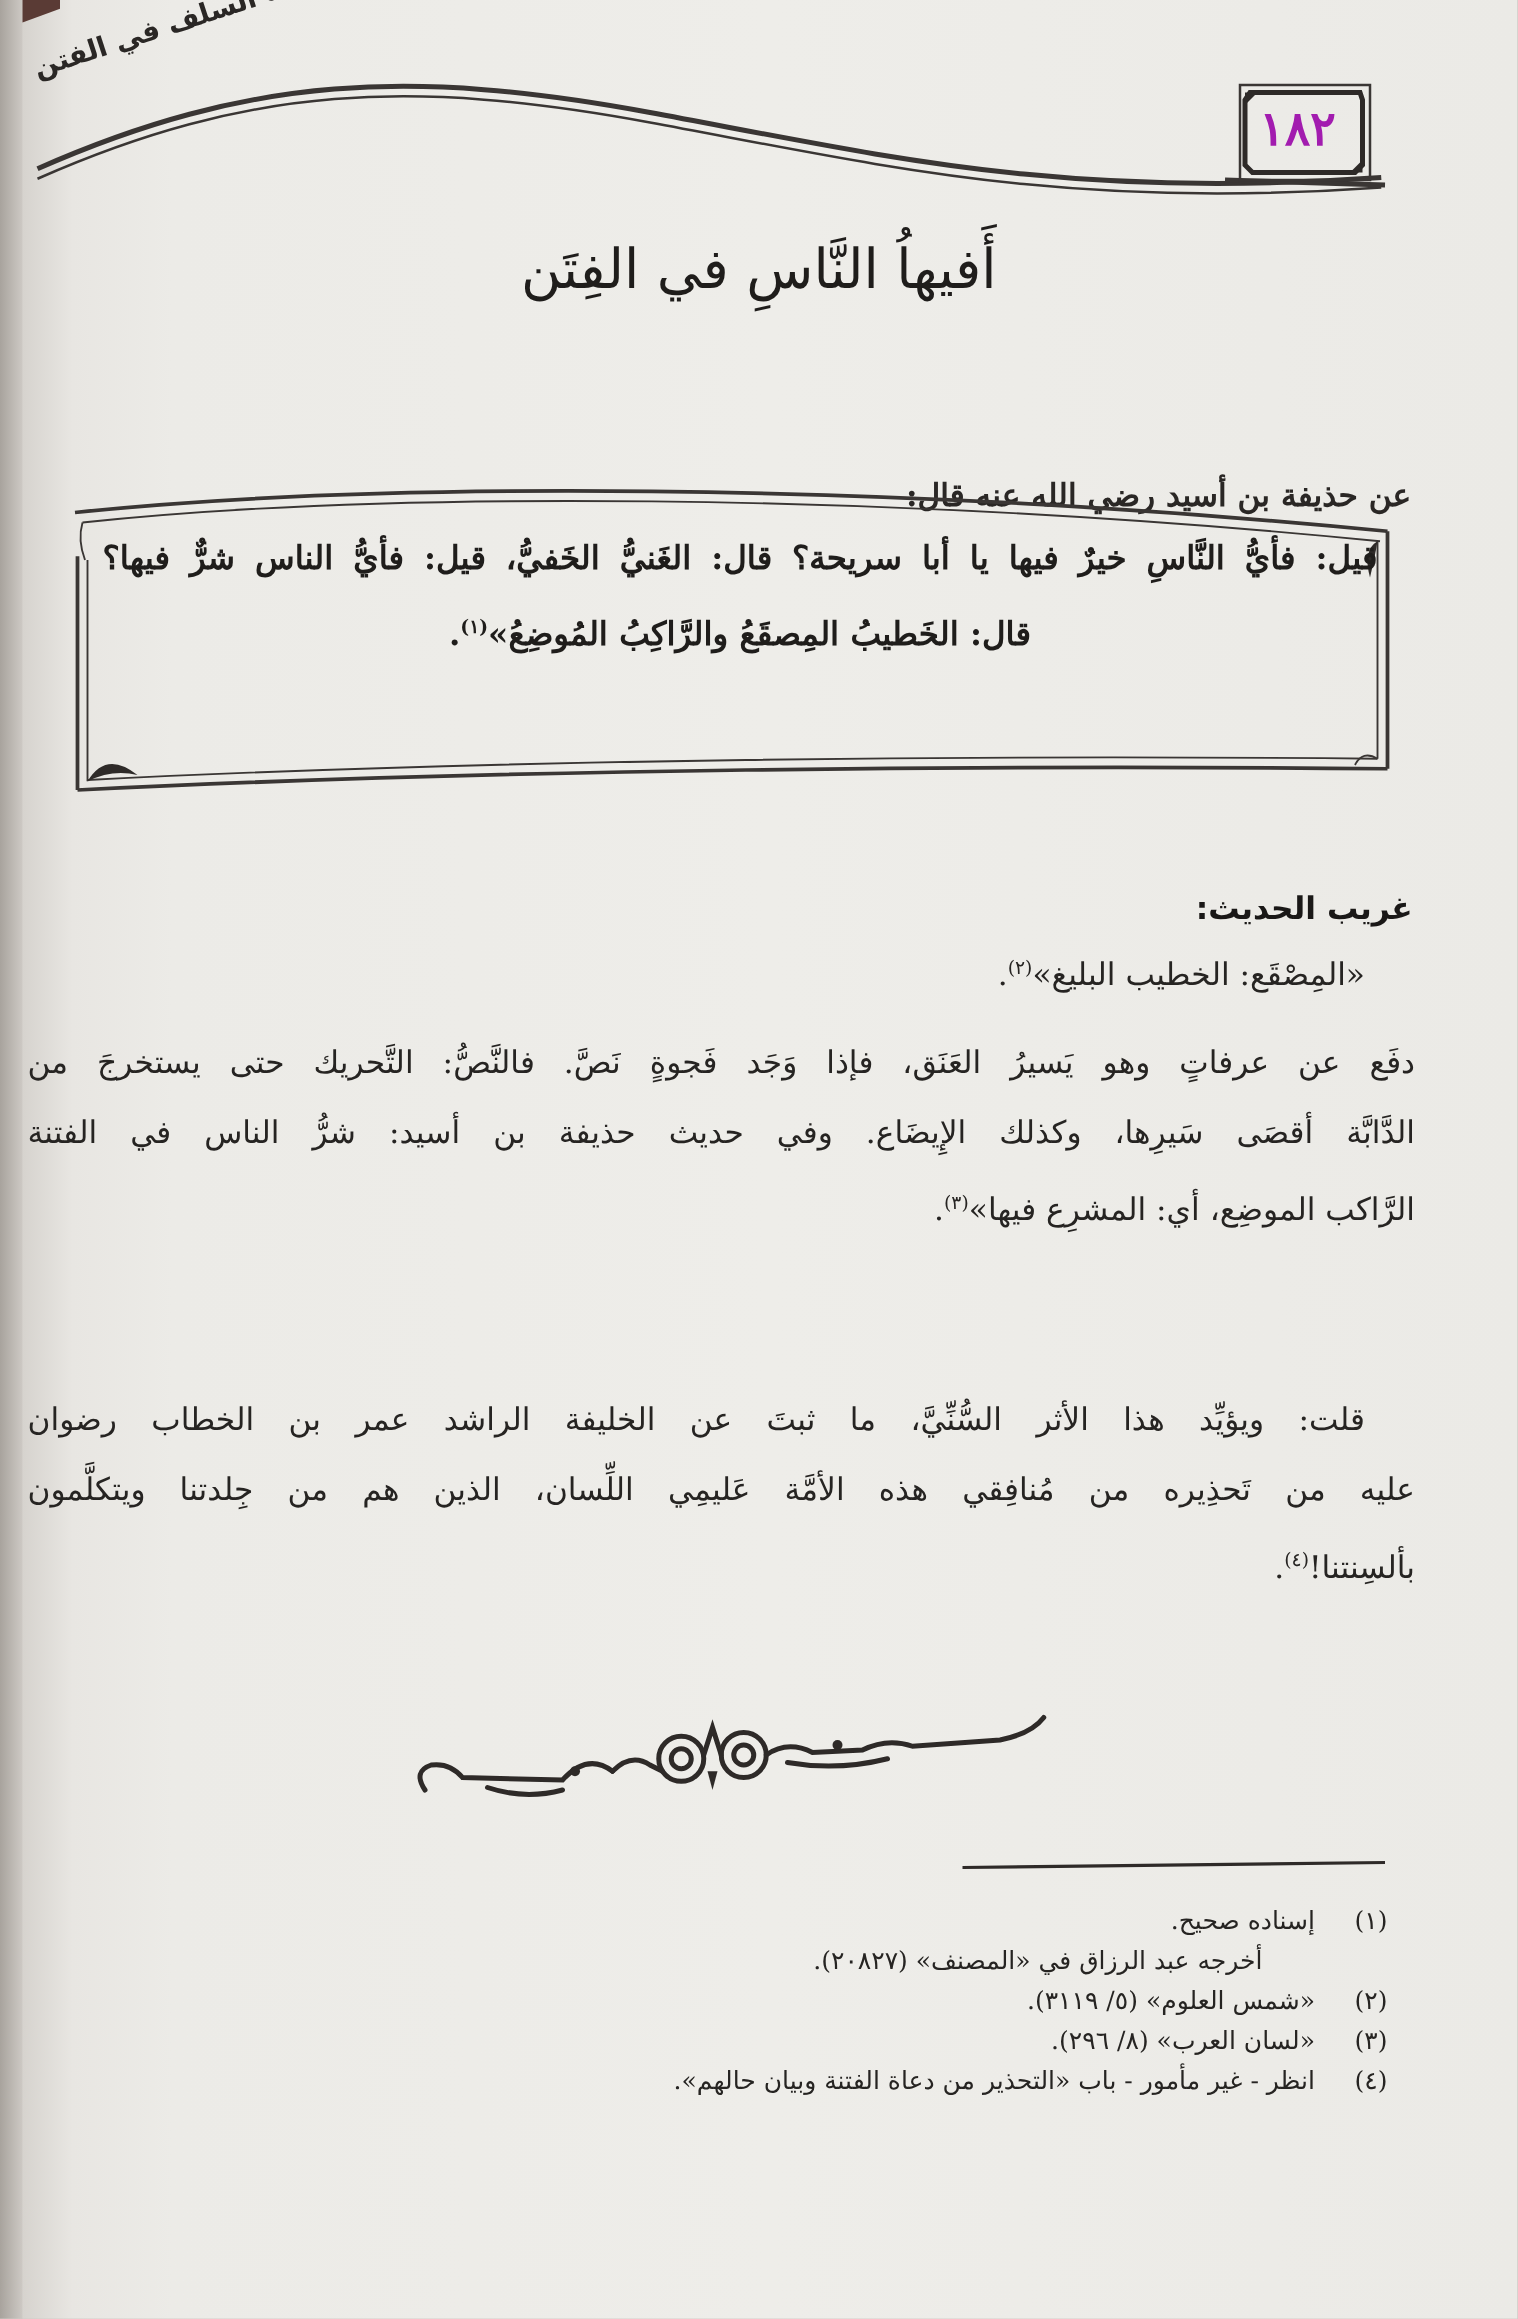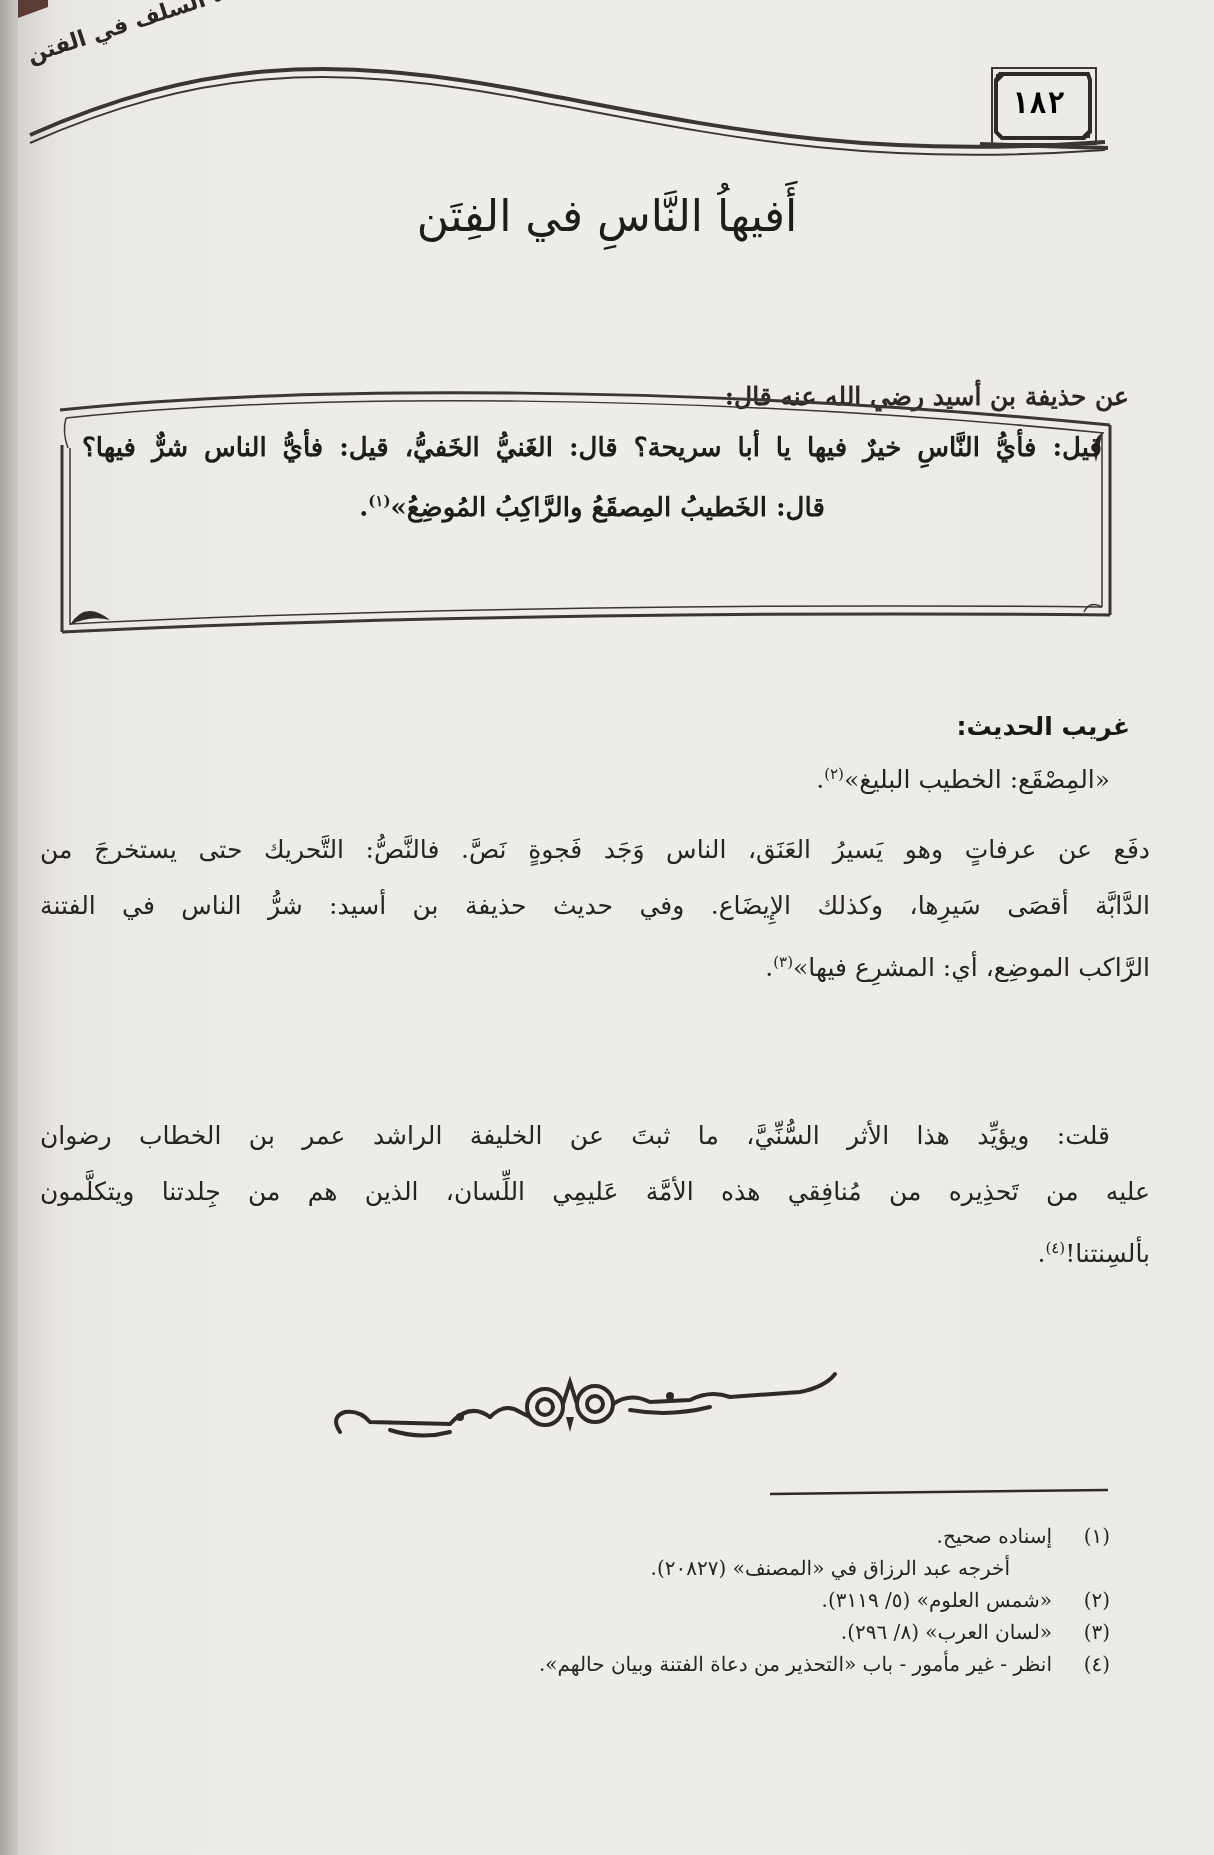--- a/index.html
+++ b/index.html
@@ -26,21 +26,21 @@
     .running-title {
       position: absolute; left: 24px; top: 44px;
       font-family: "DejaVu Sans", sans-serif; font-weight: bold; font-size: 22px;
       color: #2a2725; transform: rotate(-18deg); transform-origin: left top;
       direction: rtl; white-space: nowrap;
     }
     .header-svg { position: absolute; left: 0; top: 0; }
     .page-number {
       position: absolute; left: 1008px; top: 80px; width: 60px; height: 46px;
       display: flex; align-items: center; justify-content: center;
-      font-family: Liberation Mono, monospace; font-weight: bold; font-size: 30px; color: #000000;
+      font-family: Liberation Sans, sans-serif; font-weight: bold; font-size: 38px; color: #a21caf;
     }
     .chapter-title {
       position: absolute; left: 0; right: 0; top: 190px; text-align: center;
       font-family: "DejaVu Sans", sans-serif; font-size: 44px; font-weight: normal; color: #1f1d1b;
       direction: rtl; letter-spacing: 1px;
     }
     .rtl { direction: rtl; text-align: right; }
     .narrator {
       position: absolute; right: 85px; top: 358px; width: 900px;
       font-family: "DejaVu Serif", serif; font-size: 25px; font-weight: bold; color: #2a2725; margin-top: 24px;
@@ -53,21 +53,21 @@
       font-family: "DejaVu Serif", serif; font-weight: bold; font-size: 26px; line-height: 54px;
       color: #1f1d1b; text-align: justify; text-align-last: center;
     }
     .hadith-line { display: block; text-align: justify; text-align-last: justify; }
     .hadith-line.last { text-align-last: center; }
     .section-heading {
       position: absolute; right: 84px; top: 712px;
       font-family: "DejaVu Sans", sans-serif; font-weight: bold; font-size: 25px; color: #1a1817;
     }
     .body-text {
-      position: absolute; left: 40px; width: 1110px;
+      position: absolute; left: 22px; width: 1110px;
       font-family: "DejaVu Serif", serif; font-size: 25px; color: #262422;
     }
     .p-line { display: block; line-height: 56px; text-align: justify; text-align-last: justify; }
     .p-line.short { text-align-last: right; }
     sup.fn { font-size: 15px; vertical-align: super; }
     .ornament { position: absolute; left: 330px; top: 1362px; }
     .fn-rule { position: absolute; }
     .footnotes {
       position: absolute; left: 200px; width: 910px; top: 1520px;
       font-family: "DejaVu Serif", serif; font-size: 20px; color: #262422;
@@ -123,21 +123,21 @@
   <span class="hadith-line last"><span>قال: الخَطيبُ المِصقَعُ والرَّاكِبُ المُوضِعُ»</span><sup class="fn">(١)</sup><span>.</span></span>
 </div>
 
 <div class="section-heading rtl">غريب الحديث:</div>
 
 <div class="body-text rtl" style="top: 746px;">
   <span class="p-line short" style="padding-right: 40px;"><span>«المِصْقَع: الخطيب البليغ»</span><sup class="fn">(٢)</sup><span>.</span></span>
 </div>
 
 <div class="body-text rtl" style="top: 822px;">
-  <span class="p-line">دفَع عن عرفاتٍ وهو يَسيرُ العَنَق، الناس وَجَد فَجوةٍ نَصَّ. فالنَّصُّ: التَّحريك حتى يستخرجَ من</span>
+  <span class="p-line">دفَع عن عرفاتٍ وهو يَسيرُ العَنَق، فإذا وَجَد فَجوةٍ نَصَّ. فالنَّصُّ: التَّحريك حتى يستخرجَ من</span>
   <span class="p-line">الدَّابَّة أقصَى سَيرِها، وكذلك الإِيضَاع. وفي حديث حذيفة بن أسيد: شرُّ الناس في الفتنة</span>
   <span class="p-line short"><span>الرَّاكب الموضِع، أي: المشرِع فيها»</span><sup class="fn">(٣)</sup><span>.</span></span>
 </div>
 
 <div class="body-text rtl" style="top: 1108px;">
   <span class="p-line" style="padding-right: 40px;">قلت: ويؤيِّد هذا الأثر السُّنِّيَّ، ما ثبتَ عن الخليفة الراشد عمر بن الخطاب رضوان</span>
   <span class="p-line">عليه من تَحذِيره من مُنافِقي هذه الأمَّة عَليمِي اللِّسان، الذين هم من جِلدتنا ويتكلَّمون</span>
   <span class="p-line short"><span>بألسِنتنا!</span><sup class="fn">(٤)</sup><span>.</span></span>
 </div>
 

